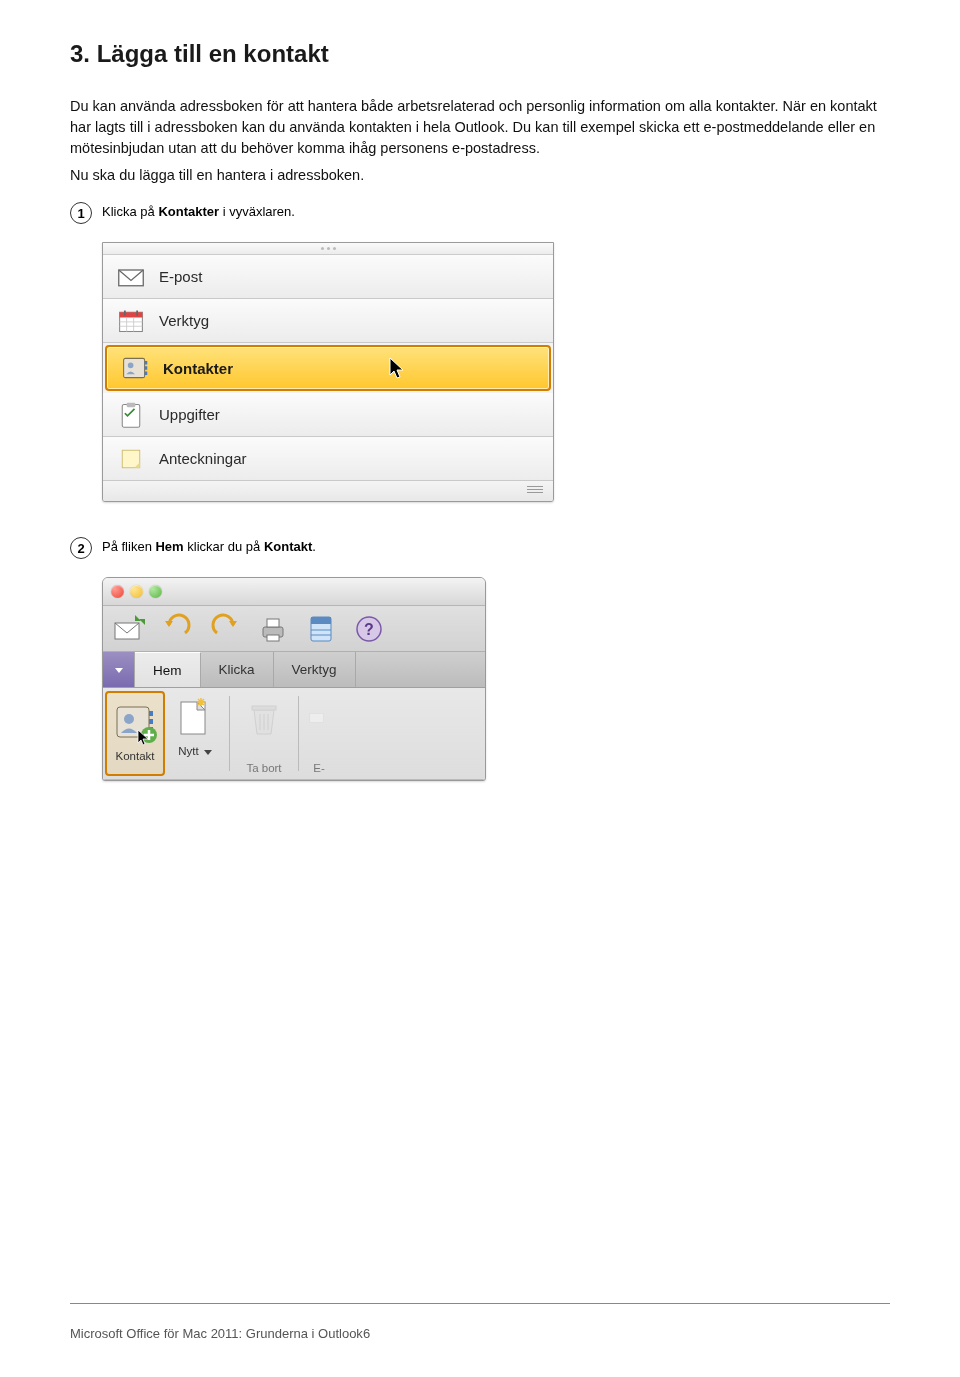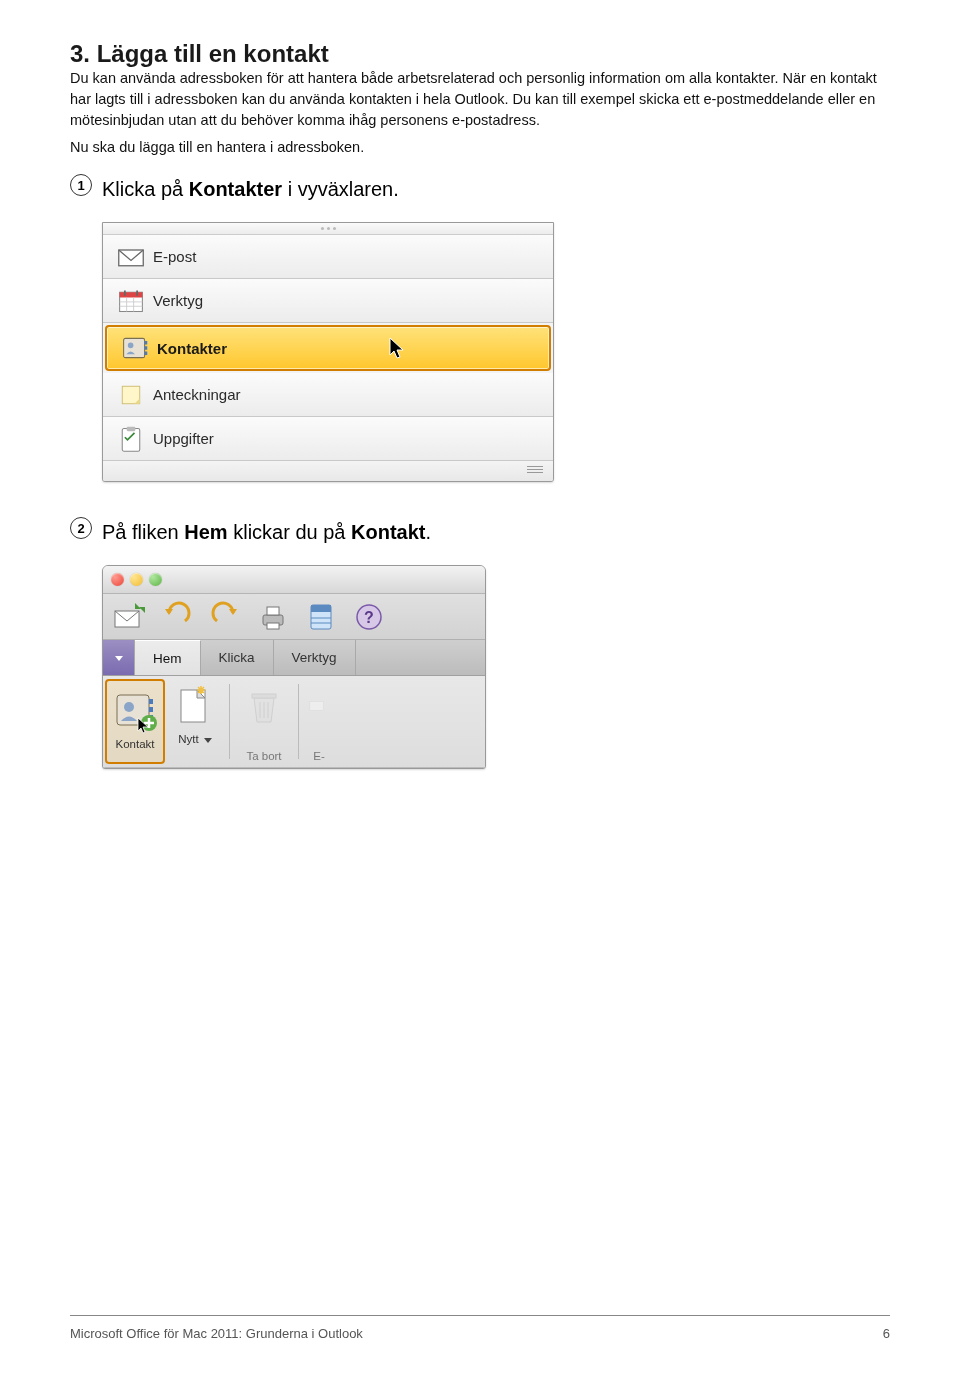--- a/index.html
+++ b/index.html
@@ -9,21 +9,21 @@
     width: 960px;
     min-height: 1377px;
     position: relative;
     padding: 40px 70px 0 70px;
     color: #000;
   }
   .heading {
     font-size: 24px;
     font-weight: bold;
     color: #1a1a1a;
-    margin-bottom: 0;
+    margin-bottom: 28px;
   }
   .body-text {
     font-size: 14.5px;
     line-height: 1.45;
     color: #111;
     margin-bottom: 8px;
   }
   .instruction {
     font-size: 14.5px;
     color: #111;
@@ -43,21 +43,21 @@
     display: flex;
     align-items: center;
     justify-content: center;
     font-size: 13px;
     font-weight: bold;
     margin-right: 10px;
     margin-top: 1px;
     background: #fff;
   }
   .step-text {
-    font-size: 20px;
+    font-size: 13px;
     line-height: 1.5;
     padding-top: 1px;
   }
   .step-text .bold { font-weight: bold; }
 
   
   .screenshot1 {
     width: 452px;
     margin-left: 32px;
     margin-bottom: 34px;
@@ -79,21 +79,21 @@
   .grabber span { width:3px; height:3px; background:#bbb; border-radius:50%; }
   .vs-item {
     display: flex;
     align-items: center;
     height: 44px;
     padding: 0 14px;
     background: linear-gradient(#fbfbfb,#ececec);
     border-bottom: 1px solid #c9c9c9;
     font-size: 15px;
     color: #2a2a2a;
-    gap: 8px;
+    gap: 14px;
   }
   .vs-item:last-child { border-bottom: none; }
   .vs-item.selected {
     background: linear-gradient(#ffe27a,#ffc72e);
     border: 2px solid #d07d00;
     box-shadow: inset 0 0 0 1px rgba(255,255,255,0.6);
     margin: 2px;
     border-radius: 4px;
     height: 46px;
     font-weight: 600;
@@ -245,23 +245,22 @@
     display:inline-block;
   }
 
   
   .page-footer {
     position: absolute;
     left: 70px;
     right: 70px;
     bottom: 36px;
     border-top: 1px solid #888;
-    padding-top: 10px;
-    display: flex;
-    justify-content: space-between;
+    padding-top: 22px;
+    display: flex;
     font-size: 13px;
     color: #555;
   }
 </style>
 </head>
 <body>
 
 <h1 class="heading">3. Lägga till en kontakt</h1>
 
 <p class="body-text">Du kan använda adressboken för att hantera både arbetsrelaterad och personlig information om alla kontakter. När en kontakt har lagts till i adressboken kan du använda kontakten i hela Outlook. Du kan till exempel skicka ett e-postmeddelande eller en mötesinbjudan utan att du behöver komma ihåg personens e-postadress.</p>
@@ -323,36 +322,36 @@
     <span class="cursor-arrow">
       <svg viewBox="0 0 18 24">
           <path d="M1 1 L1 18 L5 14 L8 21 L11 20 L8 13 L14 13 Z" fill="#000" stroke="#fff" stroke-width="1"></path>
         </svg>
     </span>
   </div>
 
   <div class="vs-item">
     <span class="vs-icon">
       <svg viewBox="0 0 32 32">
-          <rect x="6" y="6" width="20" height="20" fill="#fff6c9" stroke="#cbb96a" stroke-width="1"></rect>
-          <path d="M20 26 L26 20 L26 26 Z" fill="#e8d98a"></path>
-        </svg>
-    </span>
-    <span>Anteckningar</span>
+          <rect x="6" y="4" width="20" height="26" rx="2" fill="#fff" stroke="#888" stroke-width="1.2"></rect>
+          <rect x="11" y="2" width="10" height="5" rx="1.5" fill="#bbb"></rect>
+          <polyline points="9,14 12,17 20,9" fill="none" stroke="#3a8a3a" stroke-width="2"></polyline>
+        </svg>
+    </span>
+    <span>Uppgifter</span>
   </div>
 
   <div class="vs-item">
     <span class="vs-icon">
       <svg viewBox="0 0 32 32">
-          <rect x="6" y="4" width="20" height="26" rx="2" fill="#fff" stroke="#888" stroke-width="1.2"></rect>
-          <rect x="11" y="2" width="10" height="5" rx="1.5" fill="#bbb"></rect>
-          <polyline points="9,14 12,17 20,9" fill="none" stroke="#3a8a3a" stroke-width="2"></polyline>
-        </svg>
-    </span>
-    <span>Uppgifter</span>
+          <rect x="6" y="6" width="20" height="20" fill="#fff6c9" stroke="#cbb96a" stroke-width="1"></rect>
+          <path d="M20 26 L26 20 L26 26 Z" fill="#e8d98a"></path>
+        </svg>
+    </span>
+    <span>Anteckningar</span>
   </div>
 
   <div class="vs-footer">
     <div class="lines">
         <span></span>
         <span></span>
         <span></span>
       </div>
   </div>
 </div>

